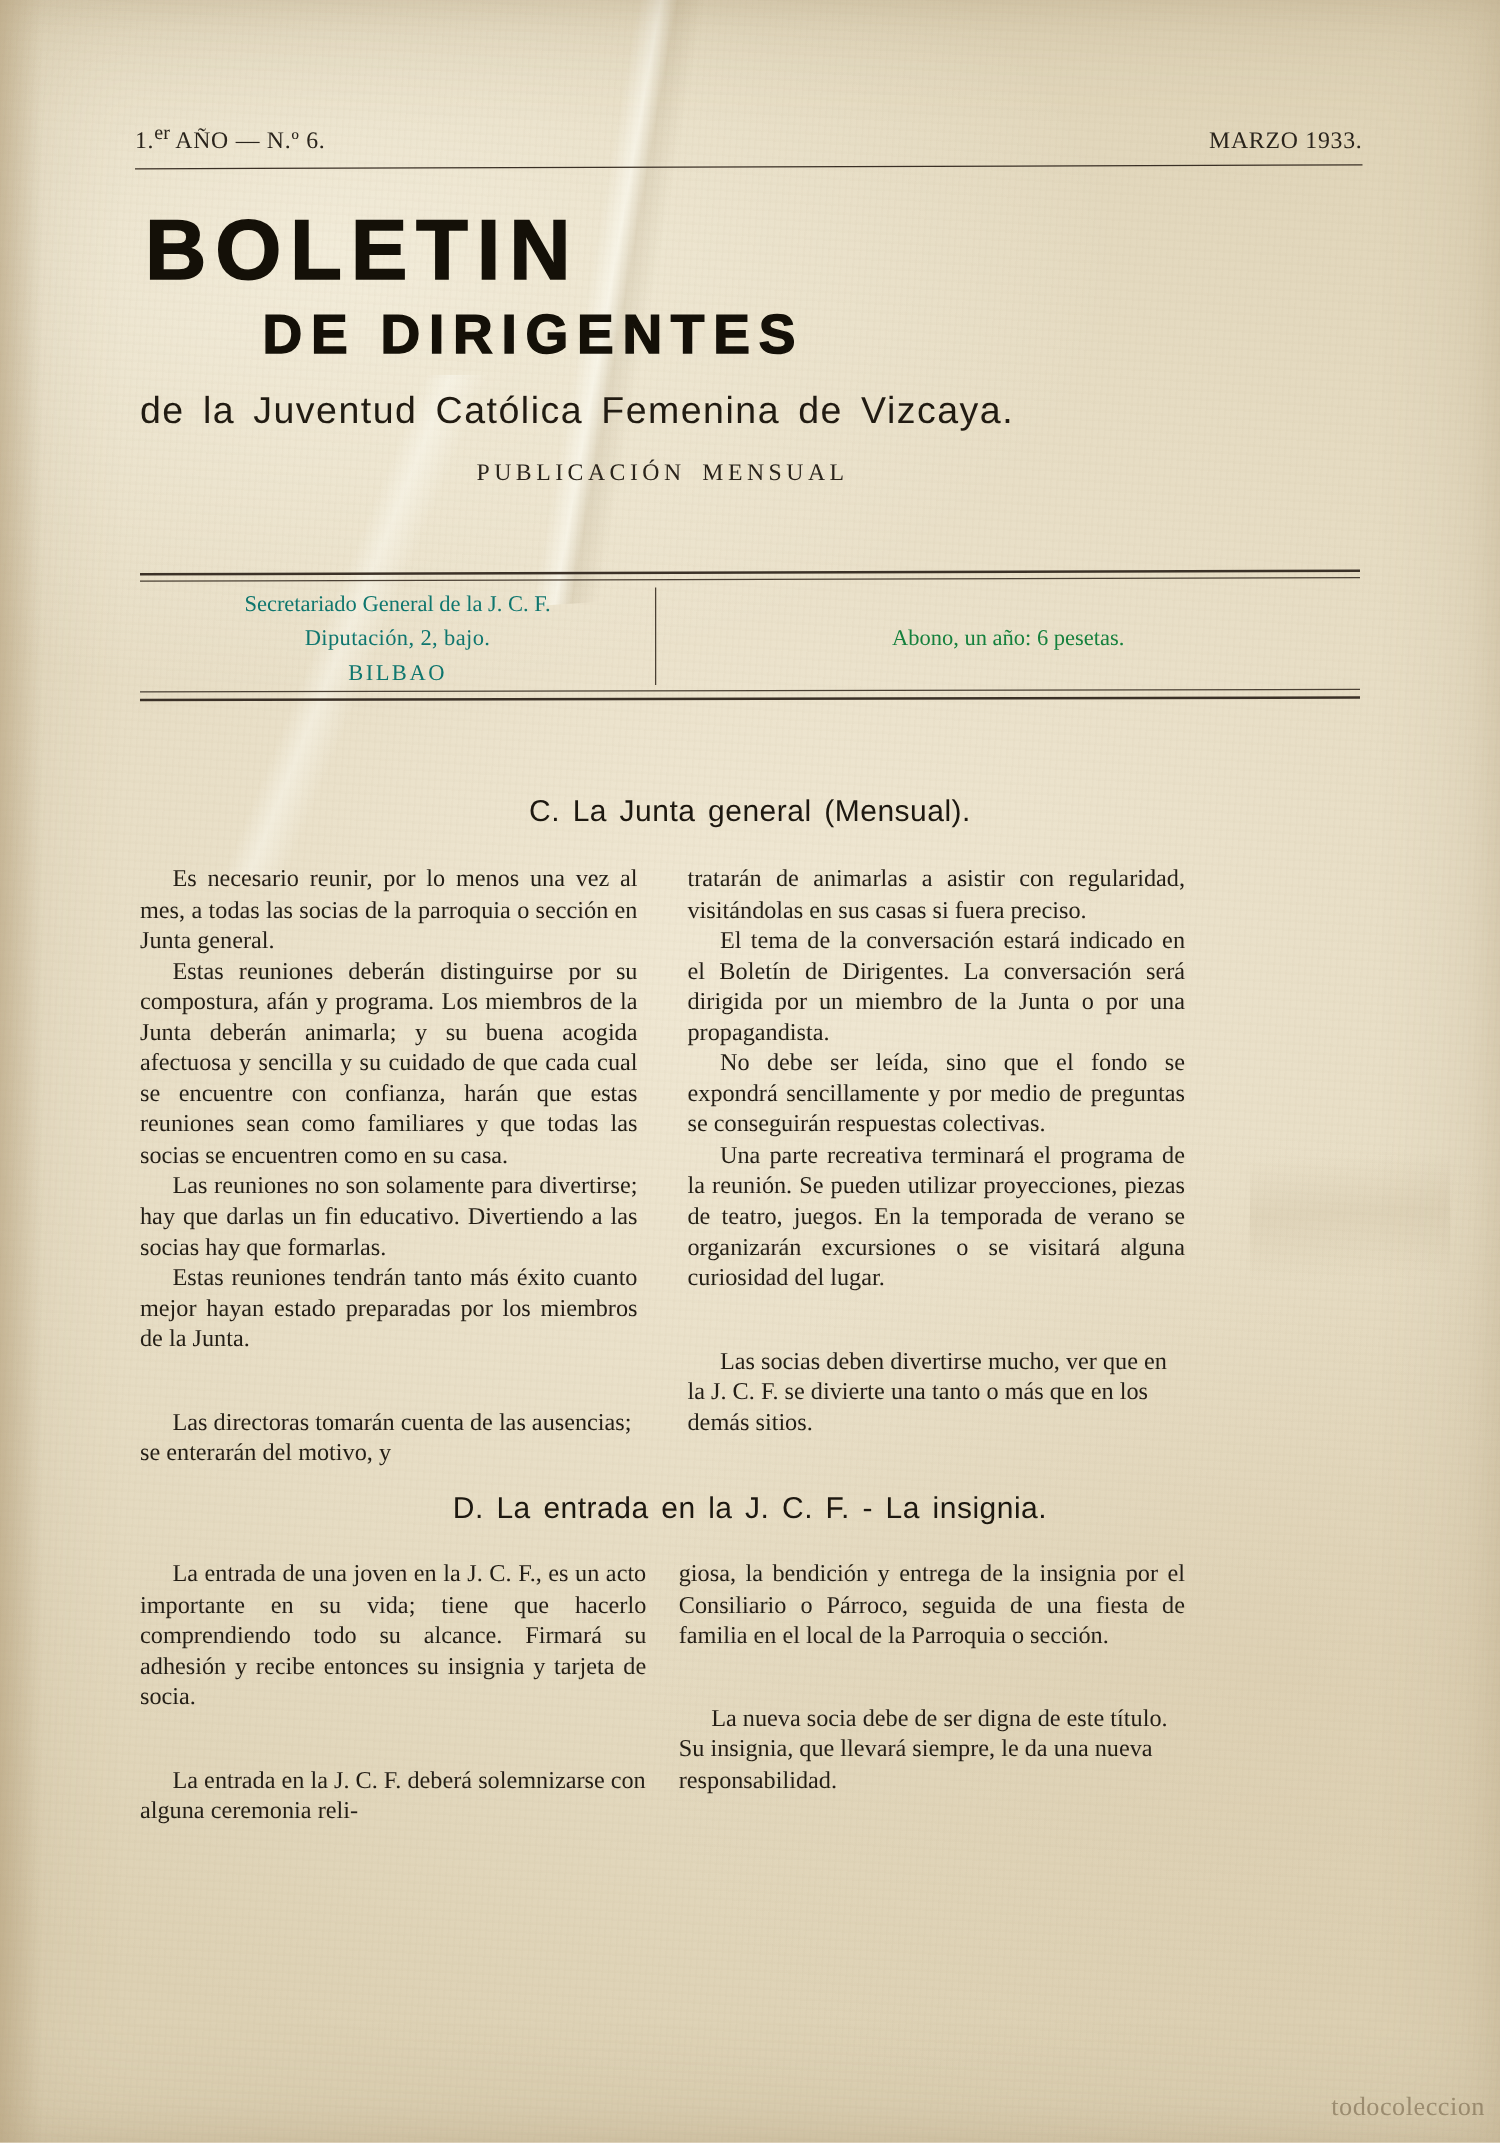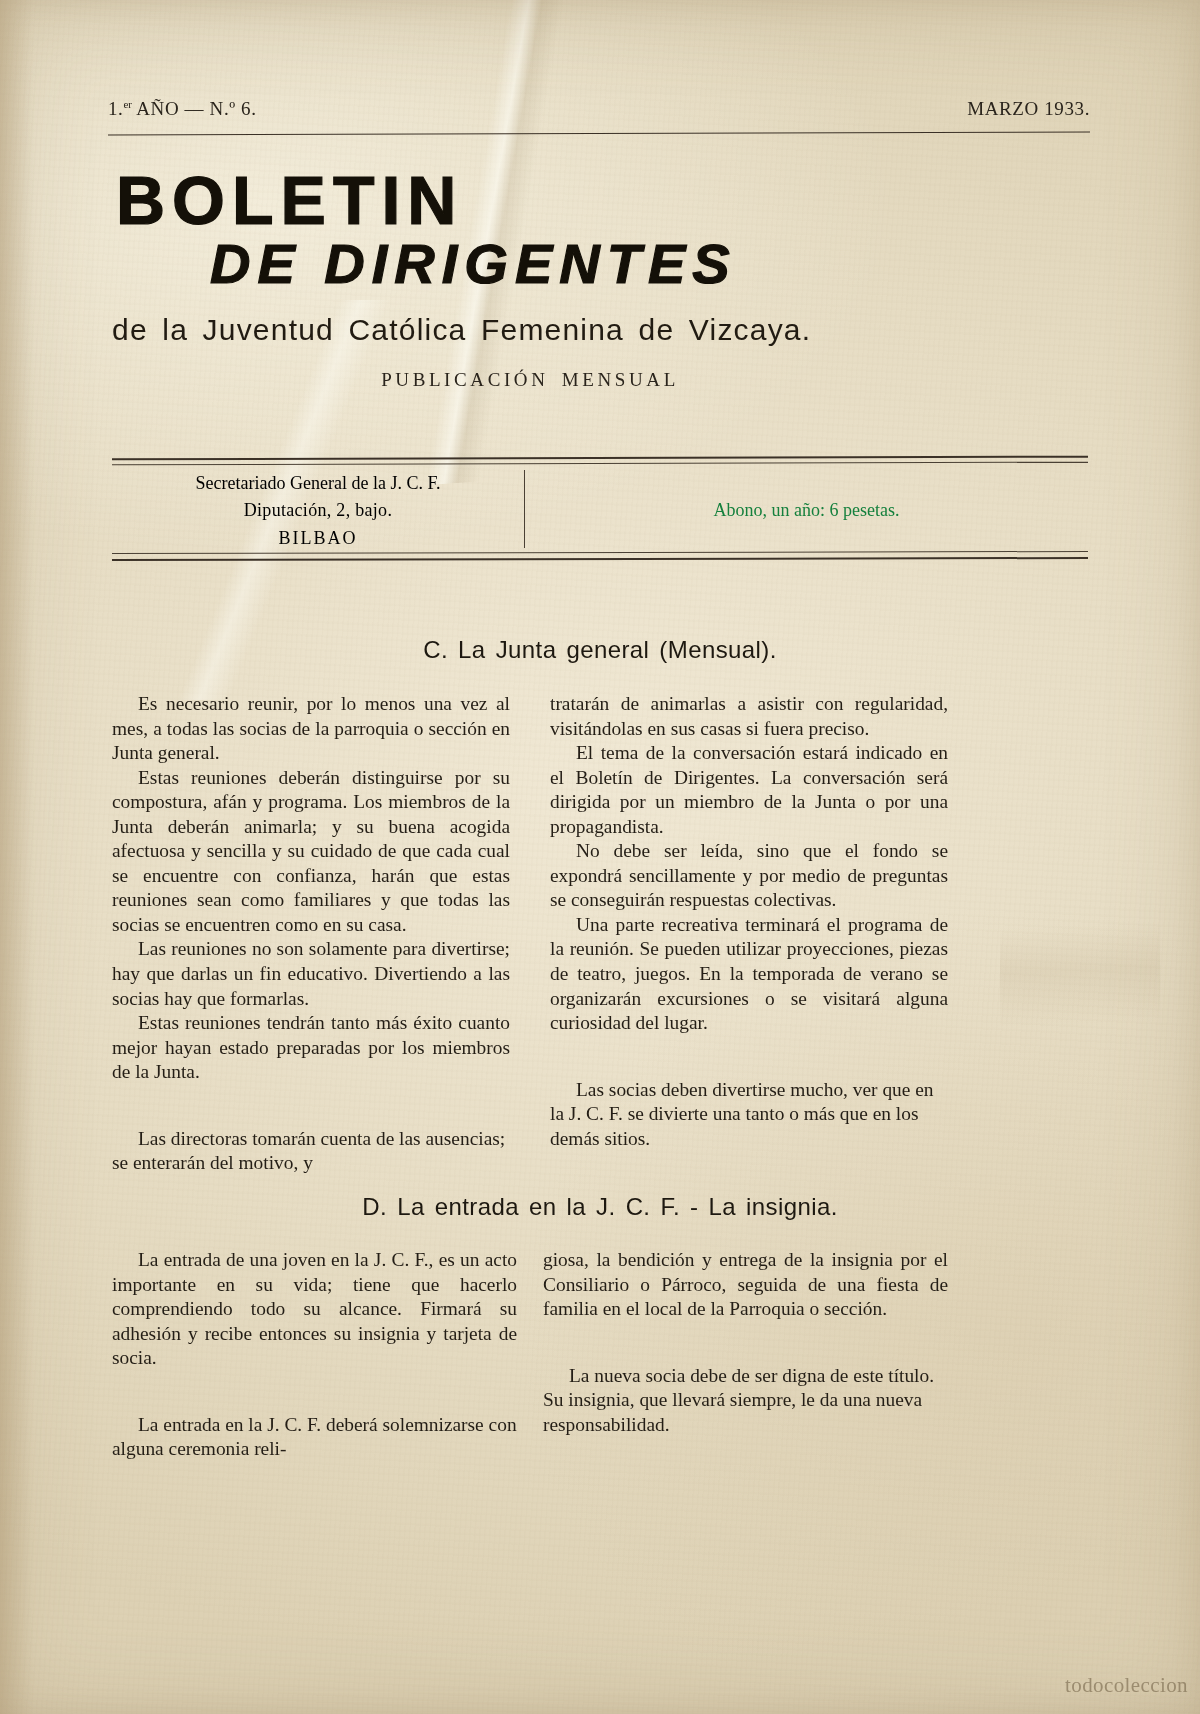--- a/index.html
+++ b/index.html
@@ -79,21 +79,21 @@
     align-items: baseline;
     color: #2a241c;
   }
   .issue-left, .issue-right {
     font-family: "Liberation Serif", serif;
     font-size: 19px;
     letter-spacing: .6px;
     white-space: nowrap;
   }
   .issue-left sup, .sup {
-    font-size: 11px;
+    font-size: 16px;
     vertical-align: super;
     letter-spacing: 0;
   }
   .rule-top {
     position: absolute;
     left: 108px; right: 110px; top: 133px;
     height: 0;
     border-top: 1.6px solid #3a3026;
     transform: rotate(-0.18deg);
   }
@@ -110,24 +110,23 @@
     color: #141008;
     line-height: .96;
     letter-spacing: 7px;
     -webkit-text-stroke: 1.2px #141008;
   }
   .mast-line1 {
     font-size: 68px;
     margin-left: 116px;
   }
   .mast-line2 {
-    font-size: 56px;
+    font-size: 44px;
     margin-left: 210px;
-    margin-top: 4px;
-    font-style: italic;
+    margin-top: 14px;
   }
   .mast-sub {
     font-family: "Liberation Sans", sans-serif;
     font-size: 30px;
     color: #211b12;
     letter-spacing: 1.2px;
     word-spacing: 5px;
     margin-top: 22px;
     margin-left: 112px;
   }
@@ -159,21 +158,21 @@
   .imprint {
     position: absolute;
     left: 112px; right: 112px;
     top: 468px;
     height: 84px;
     display: flex;
   }
   .imprint-left {
     width: 412px;
     text-align: center;
-    color: #000000;
+    color: #0f766e;
     font-size: 18px;
     line-height: 1.52;
     padding-top: 2px;
   }
   .imprint-sep {
     width: 0;
     border-left: 1.3px solid #4a4034;
     margin: 2px 0 2px 0;
     height: 78px;
   }

